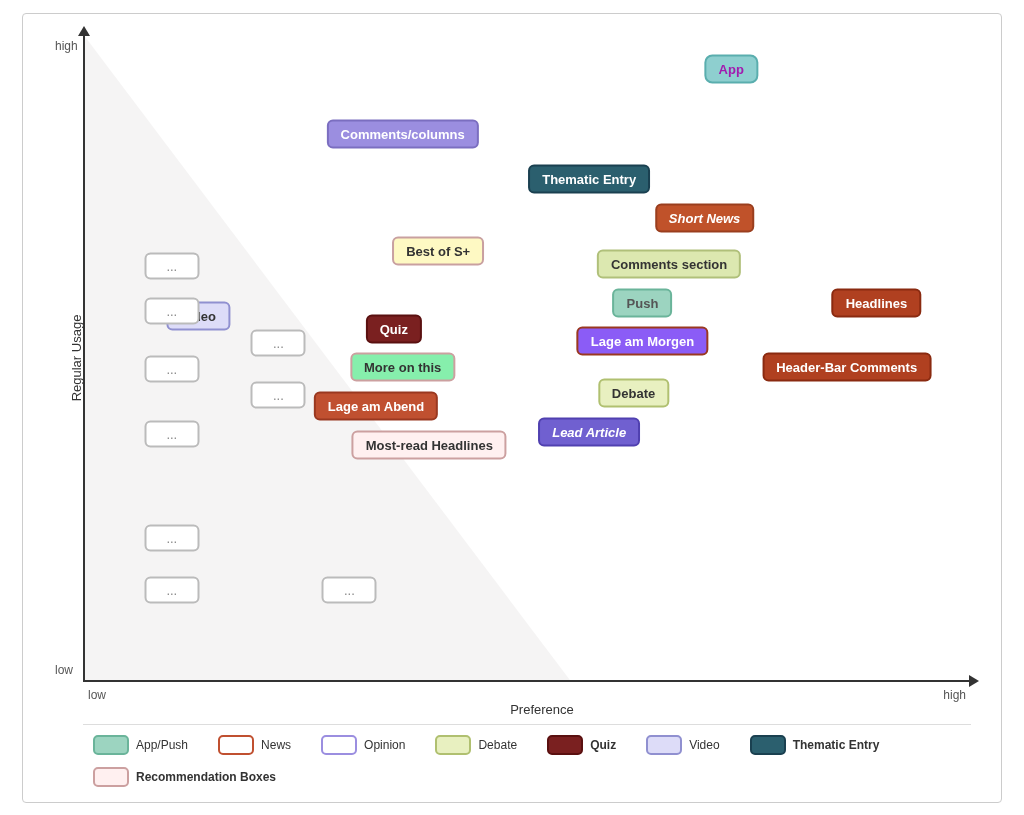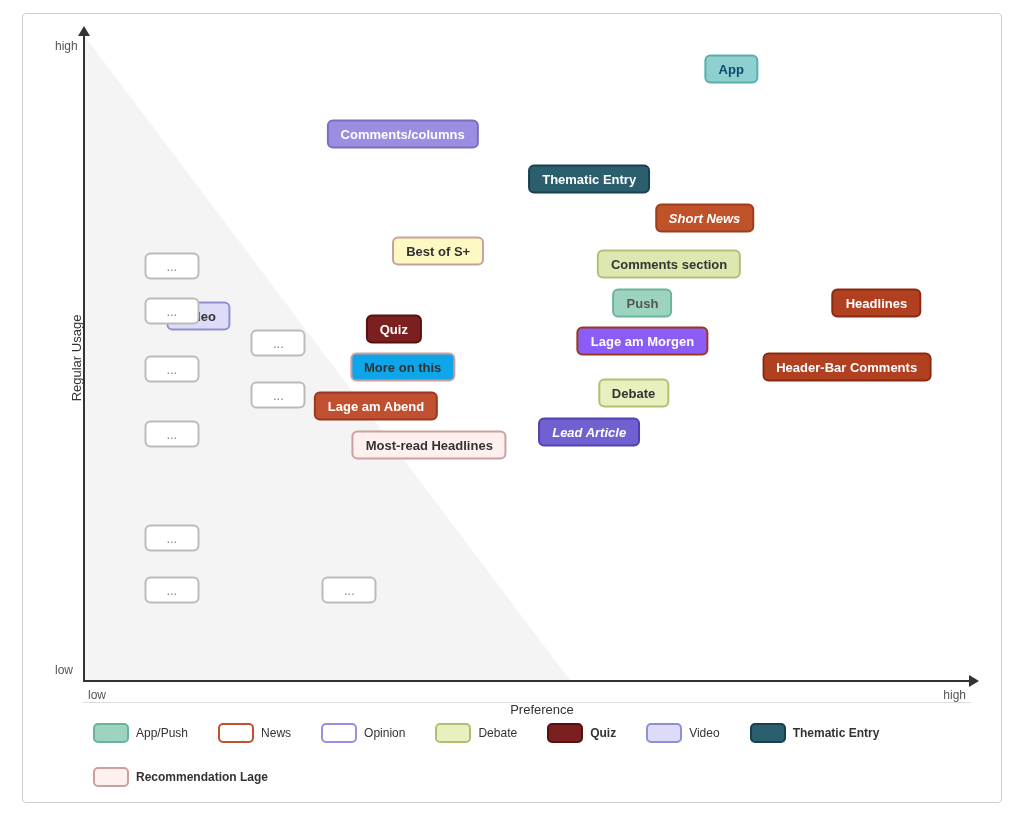--- a/index.html
+++ b/index.html
@@ -129,22 +129,22 @@
       border: 2px solid transparent;
     }
     
     .legend {
       position: absolute;
       bottom: -105px;
       left: 0;
       right: 0;
       display: flex;
       flex-wrap: wrap;
-      gap: 24px 30px;
-      padding: 20px 10px 0 10px;
+      gap: 12px 30px;
+      padding: 10px 10px 0 10px;
       border-top: 1px solid #ddd;
     }
     .legend-item {
       display: flex;
       align-items: center;
       gap: 7px;
       font-size: 12px;
       color: #333;
     }
     .legend-box {
@@ -172,33 +172,33 @@
     <div class="axis-x"></div>
 
     <div class="axis-label-y">Regular Usage</div>
     <div class="axis-label-x">Preference</div>
     <div class="axis-high-y">high</div>
     <div class="axis-low-y">low</div>
     <div class="axis-low-x">low</div>
     <div class="axis-high-x">high</div>
 
     <div id="items-container">
-        <div class="item" style="left: 73%; bottom: 90%; background-color: rgb(142, 207, 207); border-color: rgb(90, 174, 174); color: #0c4a6e;">App</div>
+        <div class="item" style="left: 73%; bottom: 90%; background-color: rgb(142, 207, 207); border-color: rgb(90, 174, 174); color: #a21caf; border-radius: 8px;">App</div>
         <div class="item" style="left: 36%; bottom: 80%; background-color: rgb(155, 142, 224); border-color: rgb(123, 110, 192); color: rgb(255, 255, 255);">Comments/columns</div>
         <div class="item" style="left: 57%; bottom: 73%; background-color: rgb(43, 95, 110); border-color: rgb(26, 64, 80); color: rgb(255, 255, 255);">Thematic Entry</div>
         <div class="item" style="left: 70%; bottom: 67%; background-color: rgb(192, 82, 42); border-color: rgb(154, 62, 30); color: rgb(255, 255, 255); font-style: italic;">Short News</div>
         <div class="item" style="left: 40%; bottom: 62%; background-color: #fef9c3; border-color: rgb(201, 160, 160); color: rgb(51, 51, 51);">Best of S+</div>
         <div class="item" style="left: 66%; bottom: 60%; background-color: rgb(220, 232, 176); border-color: rgb(176, 192, 122); color: rgb(51, 51, 51);">Comments section</div>
         <div class="item" style="left: 63%; bottom: 54%; background-color: rgb(156, 212, 192); border-color: rgb(106, 180, 154); color: rgb(85, 85, 85);">Push</div>
         <div class="item" style="left: 88%; bottom: 54%; background-color: rgb(176, 64, 32); border-color: rgb(138, 42, 16); color: rgb(255, 255, 255); margin-left: 12px;">Headlines</div>
         <div class="item" style="left: 13%; bottom: 52%; background-color: rgb(221, 220, 248); border-color: rgb(144, 144, 208); color: rgb(51, 51, 51);">Video</div>
         <div class="item" style="left: 35%; bottom: 50%; background-color: rgb(122, 32, 32); border-color: rgb(90, 16, 16); color: rgb(255, 255, 255);">Quiz</div>
         <div class="item" style="left: 63%; bottom: 48%; background-color: #8b5cf6; border-color: rgb(154, 56, 32); color: rgb(255, 255, 255);">Lage am Morgen</div>
         <div class="item" style="left: 86%; bottom: 44%; background-color: rgb(176, 64, 32); border-color: rgb(138, 42, 16); color: rgb(255, 255, 255);">Header-Bar Comments</div>
-        <div class="item" style="left: 36%; bottom: 44%; background-color: #0ea5e9; border-color: rgb(204, 160, 160); color: rgb(51, 51, 51);">More on this</div>
+        <div class="item" style="left: 36%; bottom: 44%; background-color: #86efac; border-color: rgb(204, 160, 160); color: rgb(51, 51, 51);">More on this</div>
         <div class="item" style="left: 62%; bottom: 40%; background-color: rgb(232, 240, 192); border-color: rgb(176, 192, 112); color: rgb(51, 51, 51);">Debate</div>
         <div class="item" style="left: 33%; bottom: 38%; background-color: rgb(192, 80, 48); border-color: rgb(154, 56, 32); color: rgb(255, 255, 255);">Lage am Abend</div>
         <div class="item" style="left: 57%; bottom: 34%; background-color: rgb(112, 96, 208); border-color: rgb(80, 64, 176); color: rgb(255, 255, 255); font-style: italic;">Lead Article</div>
         <div class="item" style="left: 39%; bottom: 32%; background-color: rgb(255, 240, 240); border-color: rgb(204, 160, 160); color: rgb(51, 51, 51);">Most-read Headlines</div>
         <div class="item" style="left: 10%; bottom: 60%; background-color: rgb(255, 255, 255); border-color: rgb(187, 187, 187); color: rgb(136, 136, 136); padding: 4px 16px; min-width: 55px; text-align: center; font-weight: 400;">...</div>
         <div class="item" style="left: 10%; bottom: 53%; background-color: rgb(255, 255, 255); border-color: rgb(187, 187, 187); color: rgb(136, 136, 136); padding: 4px 16px; min-width: 55px; text-align: center; font-weight: 400;">...</div>
         <div class="item" style="left: 22%; bottom: 48%; background-color: rgb(255, 255, 255); border-color: rgb(187, 187, 187); color: rgb(136, 136, 136); padding: 4px 16px; min-width: 55px; text-align: center; font-weight: 400;">...</div>
         <div class="item" style="left: 10%; bottom: 44%; background-color: rgb(255, 255, 255); border-color: rgb(187, 187, 187); color: rgb(136, 136, 136); padding: 4px 16px; min-width: 55px; text-align: center; font-weight: 400;">...</div>
         <div class="item" style="left: 22%; bottom: 40%; background-color: rgb(255, 255, 255); border-color: rgb(187, 187, 187); color: rgb(136, 136, 136); padding: 4px 16px; min-width: 55px; text-align: center; font-weight: 400;">...</div>
         <div class="item" style="left: 10%; bottom: 34%; background-color: rgb(255, 255, 255); border-color: rgb(187, 187, 187); color: rgb(136, 136, 136); padding: 4px 16px; min-width: 55px; text-align: center; font-weight: 400;">...</div>
@@ -231,17 +231,17 @@
         <div class="legend-item">
           <span class="legend-box" style="background-color: rgb(221, 220, 248); border-color: rgb(144, 144, 208); border-width: 2.5px; border-style: solid;"></span>
           <span>Video</span>
         </div>
         <div class="legend-item">
           <span class="legend-box" style="background-color: rgb(43, 95, 110); border-color: rgb(26, 64, 80); border-width: 2.5px; border-style: solid;"></span>
           <span style="font-weight: 700;">Thematic Entry</span>
         </div>
         <div class="legend-item">
           <span class="legend-box" style="background-color: rgb(255, 240, 240); border-color: rgb(204, 160, 160); border-width: 2.5px; border-style: solid;"></span>
-          <span style="font-weight: 700;">Recommendation Lage</span>
+          <span style="font-weight: 700;">Recommendation Boxes</span>
         </div>
       </div>
   </div>
 </div>
 
 </body></html>

